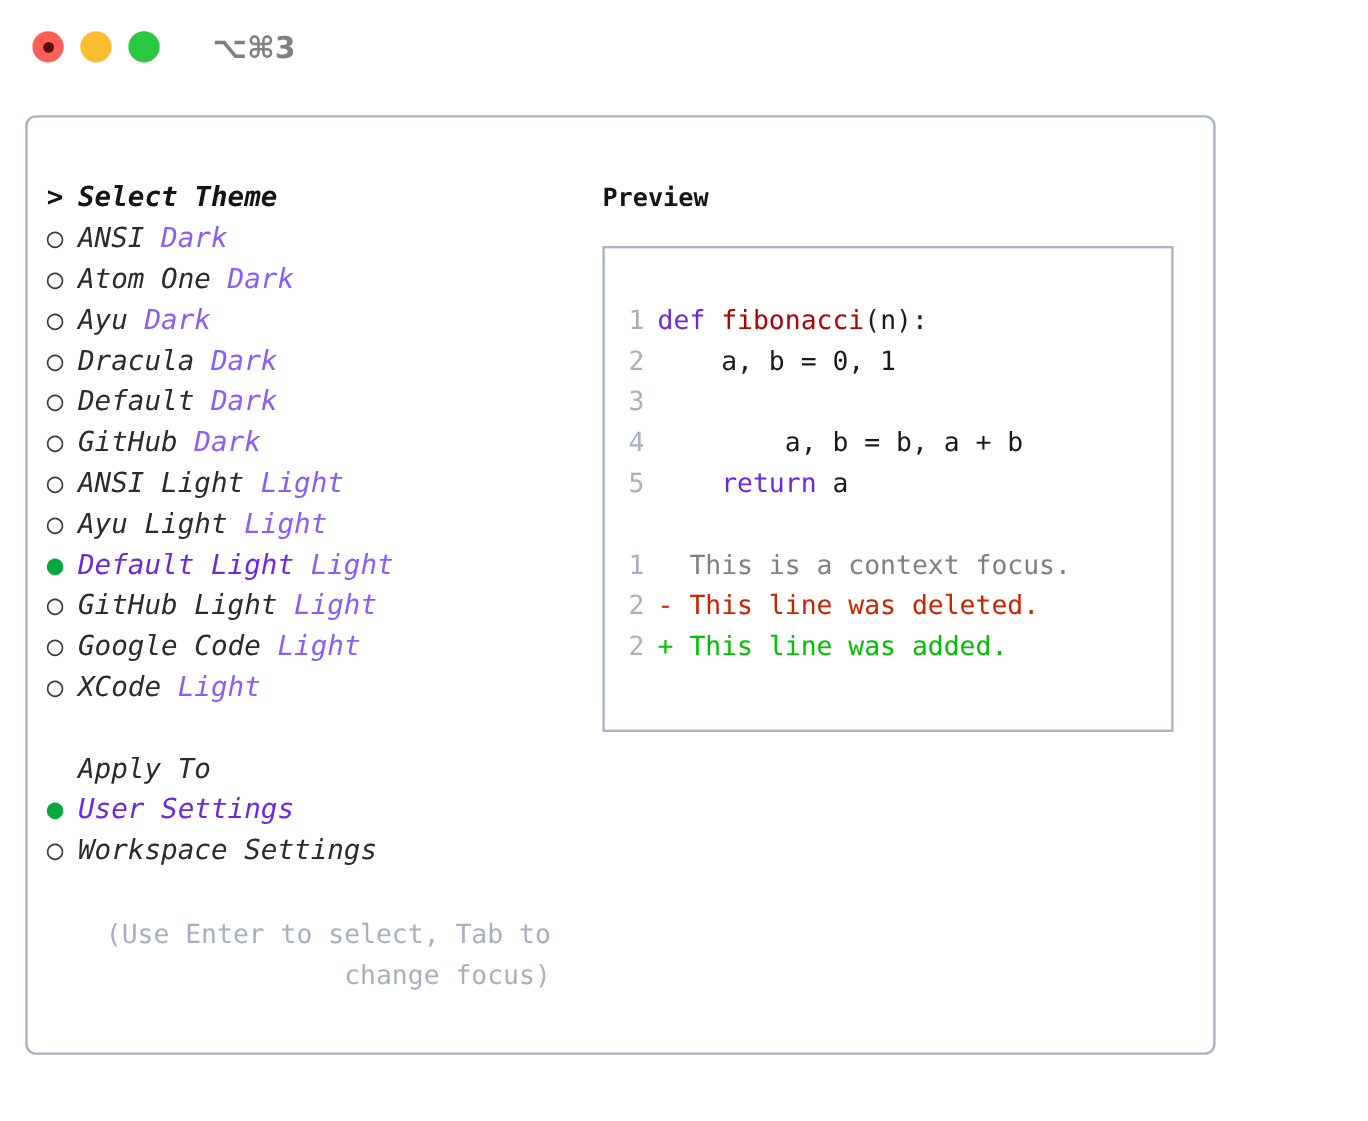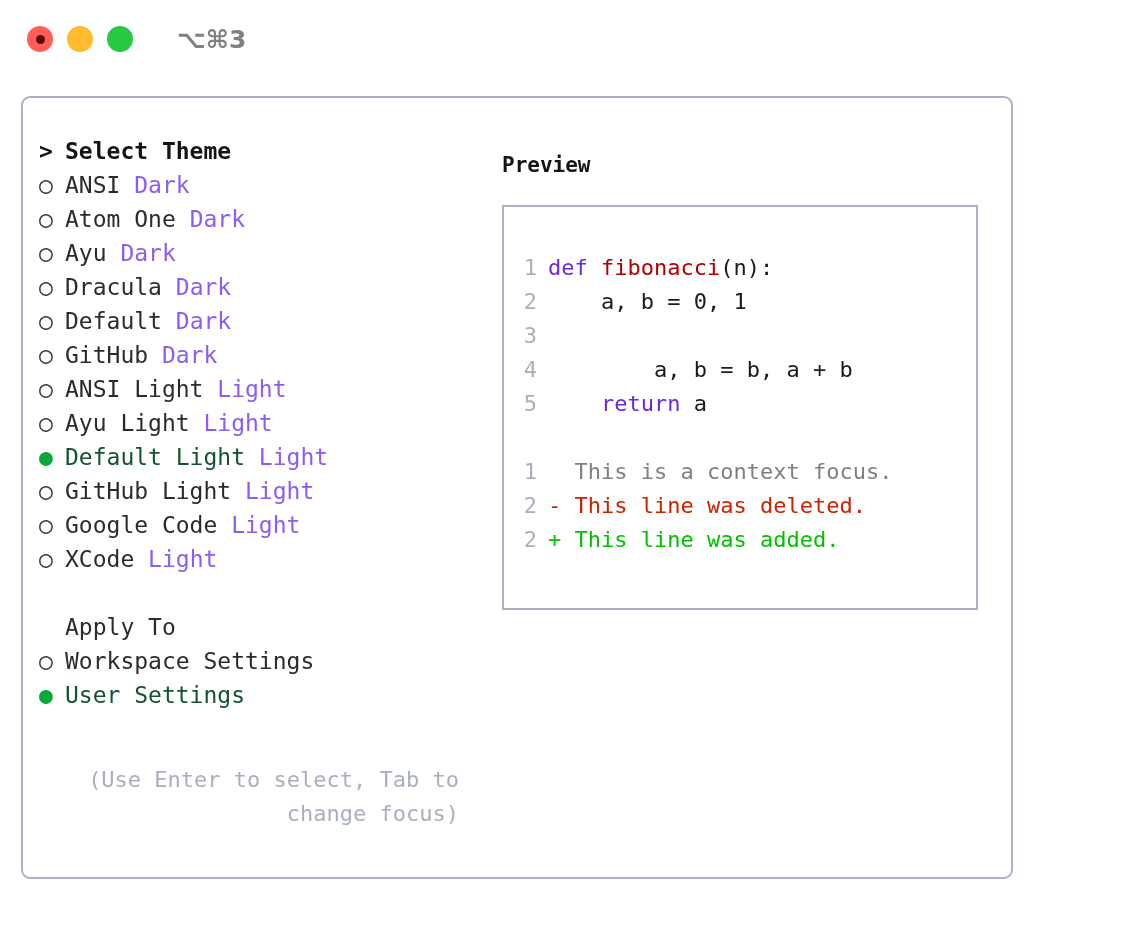--- a/index.html
+++ b/index.html
@@ -76,22 +76,23 @@
     border: 2px solid #a9b2c3;
     border-radius: 9px;
     box-sizing: border-box;
     background: #ffffff;
   }
 
   
   #theme-column {
     position: absolute;
     left: 16px;
-    top: 36px;
+    top: 50px;
     width: 440px;
+    font-style: italic;
   }
 
   .opt-row {
     height: 34px;
     line-height: 34px;
     font-size: 23px;
     white-space: nowrap;
     display: block;
     color: #2b2b2b;
   }
@@ -105,21 +106,21 @@
   .radio-off { color: #3a3a3a; }
   .radio-on  { color: #0aa83c; }
 
   .hdr {
     font-weight: bold;
     color: #141414;
   }
   .hdr .marker { font-weight: bold; color: #141414; }
 
   .label-main { color: #2b2b2b; }
-  .label-main.sel { color: #14532d; }
+  .label-main.sel { color: #6d28d9; }
   .label-tag  { color: #8b5cf6; }
 
   #apply-heading {
     margin-top: 34px;
   }
 
   #hint {
     position: absolute;
     left: 16px;
     top: 665px;
@@ -216,22 +217,22 @@
           <div class="opt-row"><span class="marker radio-off">○</span><span class="label-main">GitHub Light</span><span class="label-tag"> Light</span></div>
           <div class="opt-row"><span class="marker radio-off">○</span><span class="label-main">Google Code</span><span class="label-tag"> Light</span></div>
           <div class="opt-row"><span class="marker radio-off">○</span><span class="label-main">XCode</span><span class="label-tag"> Light</span></div>
         </div>
 
       <div class="opt-row" id="apply-heading">
         <span class="marker marker-empty">○</span><span>Apply To</span>
       </div>
 
       <div id="apply-list">
+          <div class="opt-row"><span class="marker radio-on">●</span><span class="label-main sel">User Settings</span></div>
           <div class="opt-row"><span class="marker radio-off">○</span><span class="label-main">Workspace Settings</span></div>
-          <div class="opt-row"><span class="marker radio-on">●</span><span class="label-main sel">User Settings</span></div>
         </div>
     </div>
 
     <div id="hint">
       <div>(Use Enter to select, Tab to</div>
       <div>change focus)</div>
     </div>
 
     <div id="preview-column">
       <div id="preview-title">Preview</div>

